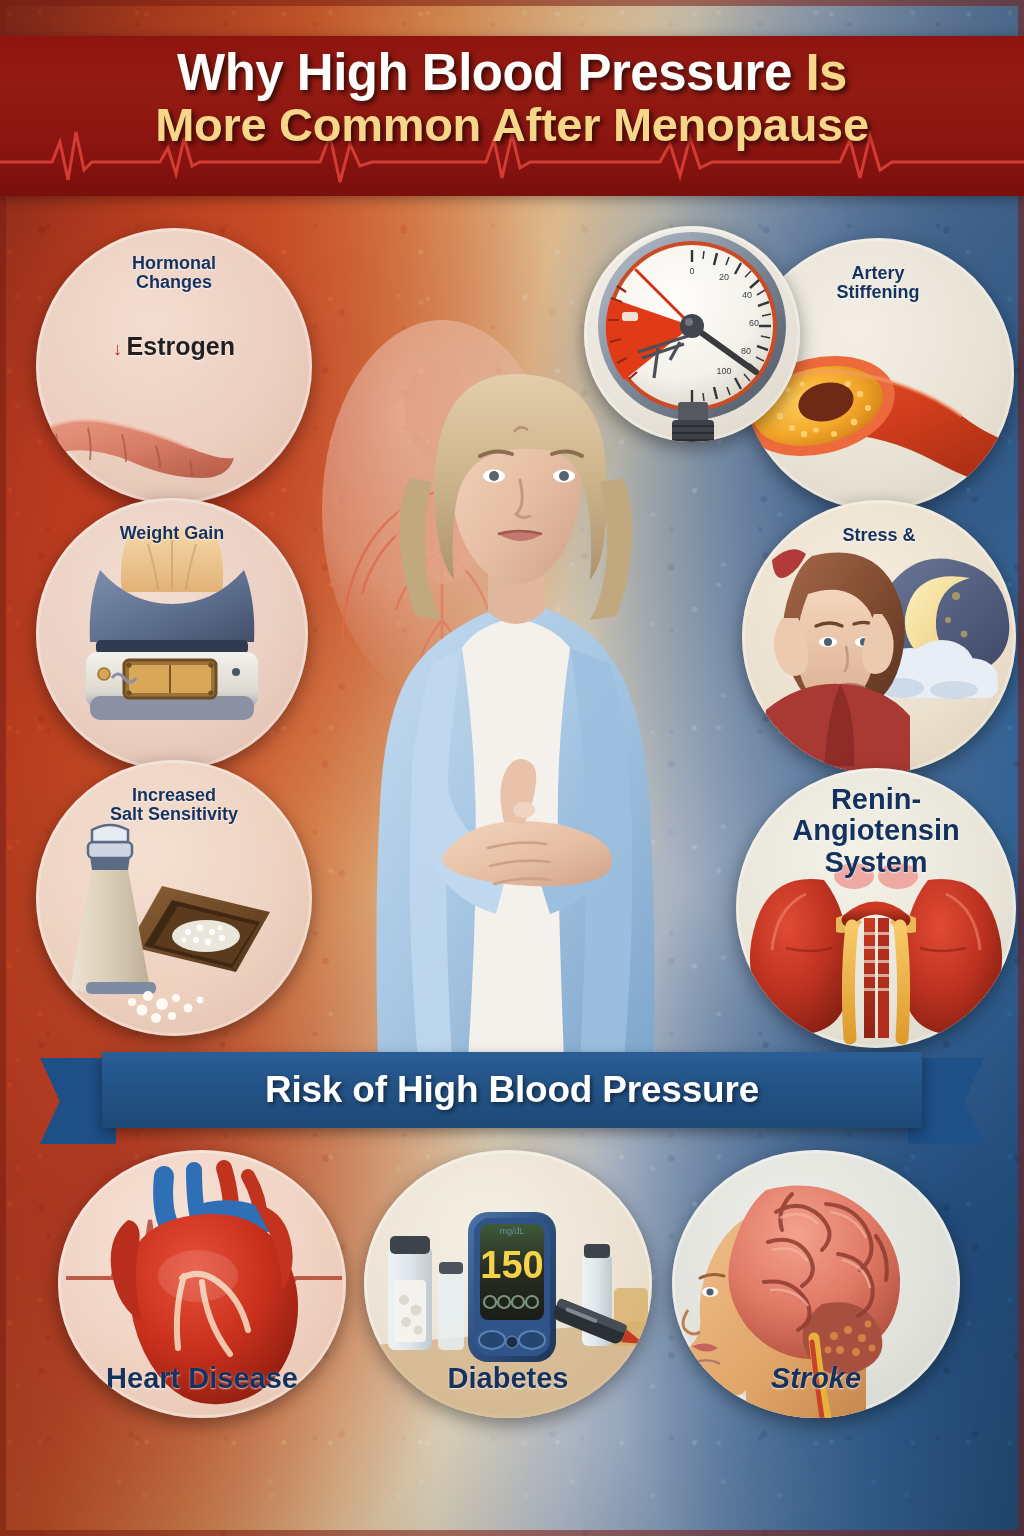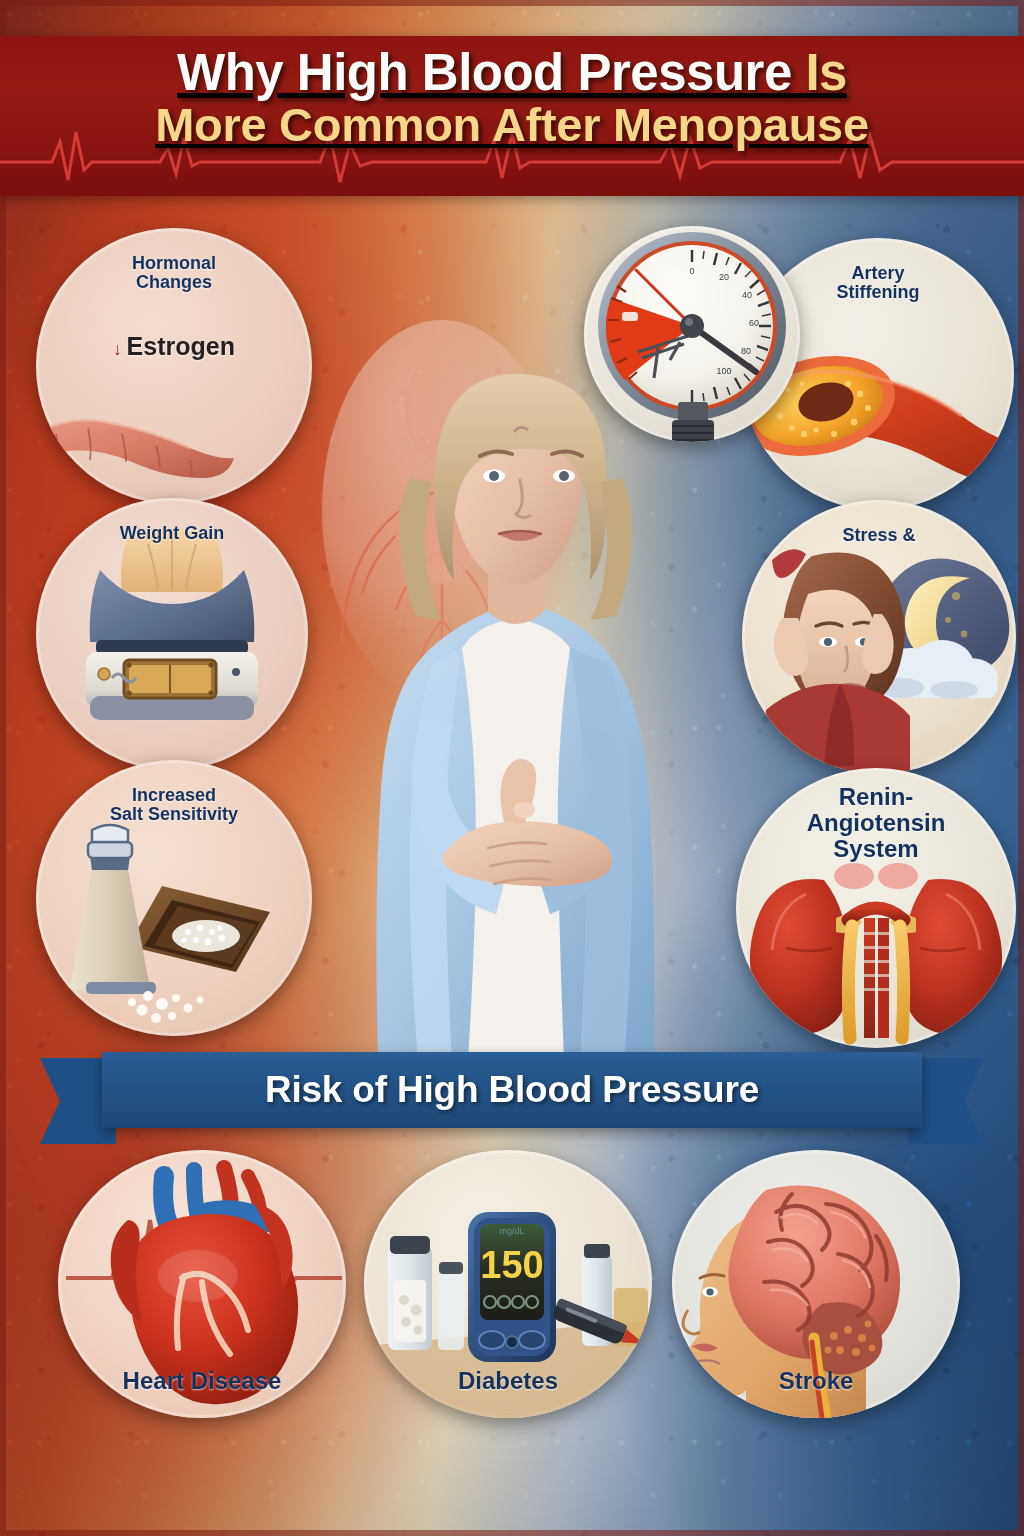--- a/index.html
+++ b/index.html
@@ -42,21 +42,20 @@
     background:radial-gradient(ellipse 95% 80% at 50% 50%, rgba(0,0,0,0) 55%, rgba(0,0,0,.28) 100%);
   }
   .bg-frame { position:absolute; inset:0; border:6px solid rgba(120,30,18,.55); }
 
   
   #header {
     position:absolute; left:0; top:36px; width:1024px; height:160px;
     background:linear-gradient(180deg,#8e1410 0%, #931b12 30%, #8a1410 70%, #7a0f0c 100%);
     overflow:hidden; z-index:6;
     box-shadow:0 3px 12px rgba(0,0,0,.35);
-    text-decoration:underline;
   }
   .ecg { position:absolute; left:0; top:54%; width:100%; height:70px; opacity:.85; }
   .hdr-text { position:relative; text-align:center; z-index:2; padding-top:10px; }
   .hdr-l1 {
     font-size:51px; font-weight:bold; letter-spacing:-0.5px;
     text-shadow:3px 3px 5px rgba(0,0,0,.6);
     line-height:1.06; white-space:nowrap;
   }
   .hdr-l1 .w { color:#fdfdfb; }
   .hdr-l1 .y { color:#f6d78a; }
@@ -93,21 +92,21 @@
     background:radial-gradient(circle at 42% 34%, #f5eddf 0%, #ece1cf 55%, #dcceb8 100%); }
   #c-renin    { left:736px; top:768px;  width:280px; height:280px;
     background:radial-gradient(circle at 42% 34%, #f4f1e8 0%, #e9e5d9 55%, #d6d1c3 100%); }
 
   
   #c-heart { left:58px;  top:1150px; width:288px; height:268px;
     background:radial-gradient(circle at 42% 32%, #f7e4d8 0%, #f0d2c2 55%, #e4bda9 100%); }
   #c-diab  { left:364px; top:1150px; width:288px; height:268px;
     background:radial-gradient(circle at 42% 32%, #f5efe4 0%, #ece3d4 55%, #ddd2bf 100%); }
   #c-strk  { left:672px; top:1150px; width:288px; height:268px;
-    background:radial-gradient(circle at 42% 32%, #eeeeea 0%, #e3e3dd 55%, #d2d2cb 100%); }
+    background:radial-gradient(circle at 42% 32%, #eeeeea 0%, #e3e3dd 55%, #d2d2cb 100%);font-style:italic; }
 
   .lbl-top { top:26px; }
   .lbl-bot { bottom:24px; }
 
   
   #woman { position:absolute; left:292px; top:300px; width:448px; height:760px; z-index:3; }
 
   
   #banner { position:absolute; left:40px; top:1052px; width:944px; height:86px; z-index:7; }
   .ban-tail {
@@ -123,21 +122,21 @@
     box-shadow:0 5px 12px rgba(0,0,0,.38);
     display:flex; align-items:center; justify-content:center;
   }
   .ban-main span {
     color:#fff; font-size:37px; font-weight:bold; letter-spacing:-0.2px;
     text-shadow:2px 2px 4px rgba(0,0,0,.5);
   }
 
   
   .sz-l  { font-size:18px; }
-  .sz-m  { font-size:24px; }
+  .sz-m  { font-size:29px; }
   .estro { color:#231f20; font-size:25px; font-weight:bold; }
   .arrow-red { color:#b5281b; }
 </style>
 </head>
 <body>
 
 <div id="bg">
   <div class="bg-grad"></div>
   <div class="bg-tex"></div>
   <div class="bg-vig"></div>

